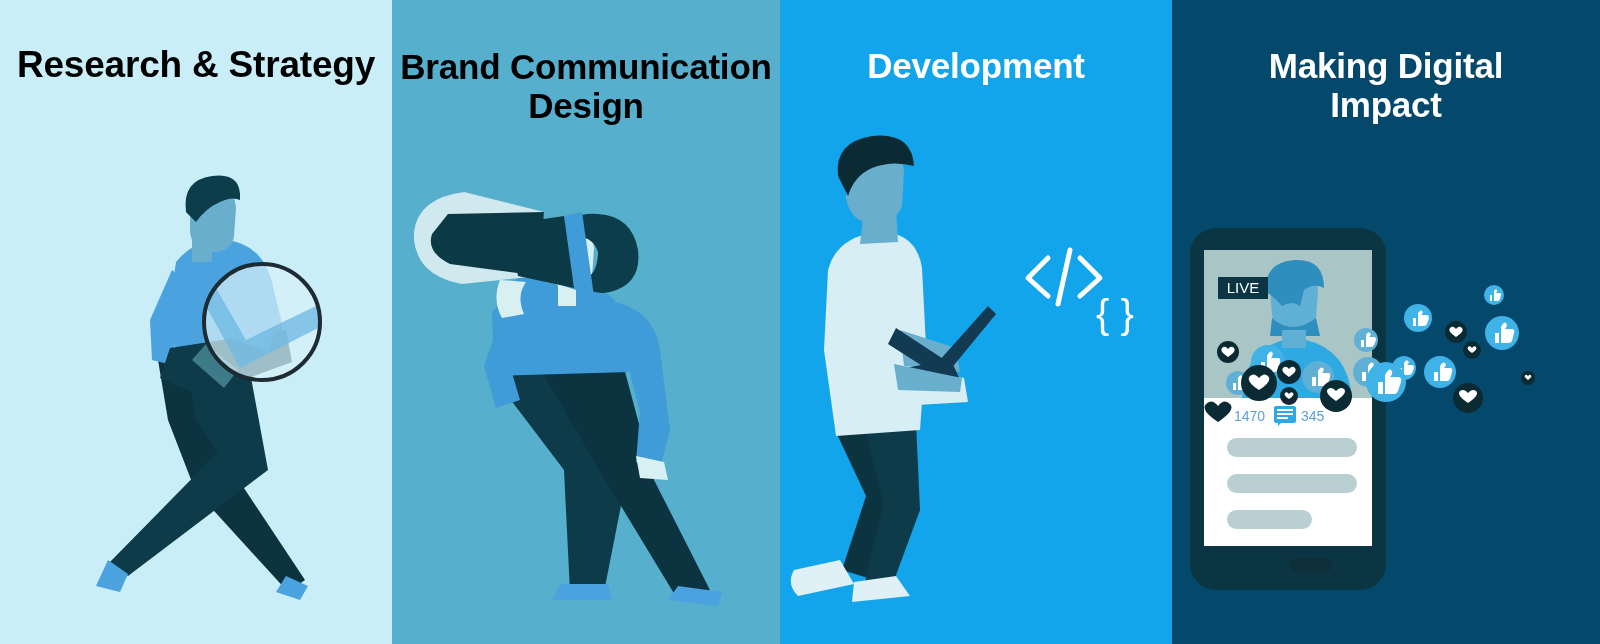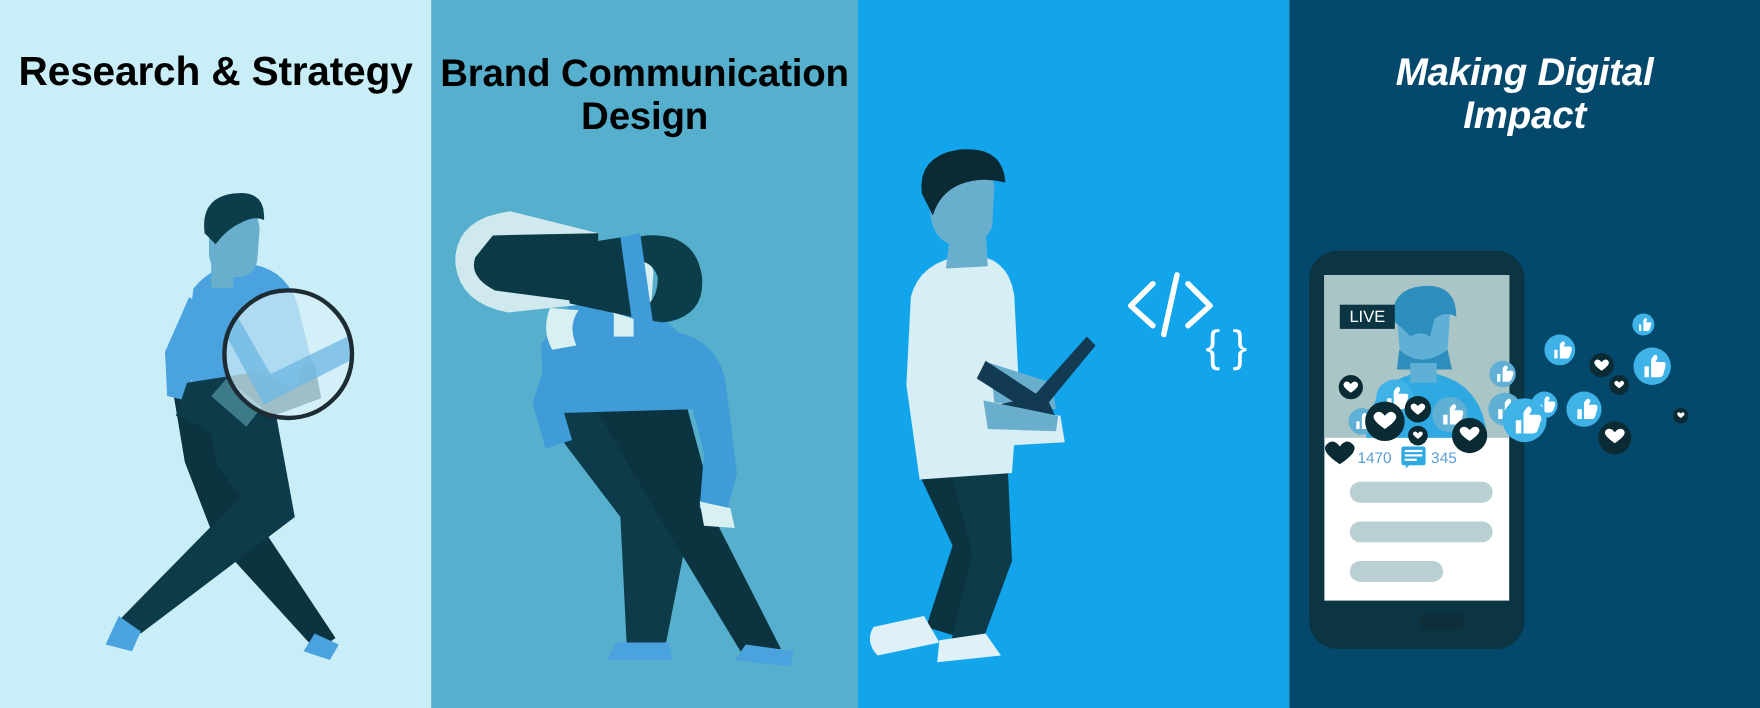--- a/index.html
+++ b/index.html
@@ -12,21 +12,21 @@
   .p4{width:428px;background:#04486b;}
   .title{
     position:absolute;left:0;right:0;top:36px;
     text-align:center;font-weight:700;line-height:1.12;
     letter-spacing:-0.2px;
     padding:0 6px;box-sizing:border-box;
   }
   .p1 .title{font-size:37px;color:#000;top:44px;}
   .p2 .title{font-size:35px;color:#000000;top:47px;}
   .p3 .title{font-size:35px;color:#fff;top:46px;}
-  .p4 .title{font-size:35px;color:#fff;top:46px;padding:0 60px;font-style:italic;}
+  .p4 .title{font-size:35px;color:#fff;top:46px;padding:0 60px;}
   .art{position:absolute;left:0;top:0;width:100%;height:644px;}
   svg{display:block;overflow:visible;}
 </style>
 </head>
 <body>
 
 <div class="banner">
 
   <div class="panel p1">
     <div class="art">
@@ -141,20 +141,21 @@
         </g>
 
         <g fill="none" stroke="#ffffff" stroke-width="5" stroke-linecap="round" stroke-linejoin="round">
           <path d="M268 258 L248 278 L268 296"></path>
           <path d="M300 258 L320 278 L300 296"></path>
           <path d="M290 250 L278 304"></path>
         </g>
         <text x="316" y="328" font-family="'Liberation Sans',sans-serif" font-size="40" font-weight="400" fill="#ffffff">{ }</text>
       </svg>
     </div>
+    <div class="title">Development</div>
   </div>
 
   <div class="panel p4">
     <div class="art">
       <svg viewBox="0 0 428 644" width="428" height="644" xmlns="http://www.w3.org/2000/svg">
 
         <rect x="18" y="228" width="196" height="362" rx="26" fill="#0b3542"></rect>
         <rect x="32" y="250" width="168" height="296" fill="#ffffff"></rect>
         <rect x="118" y="558" width="42" height="14" rx="7" fill="#0e2f3a"></rect>
 

